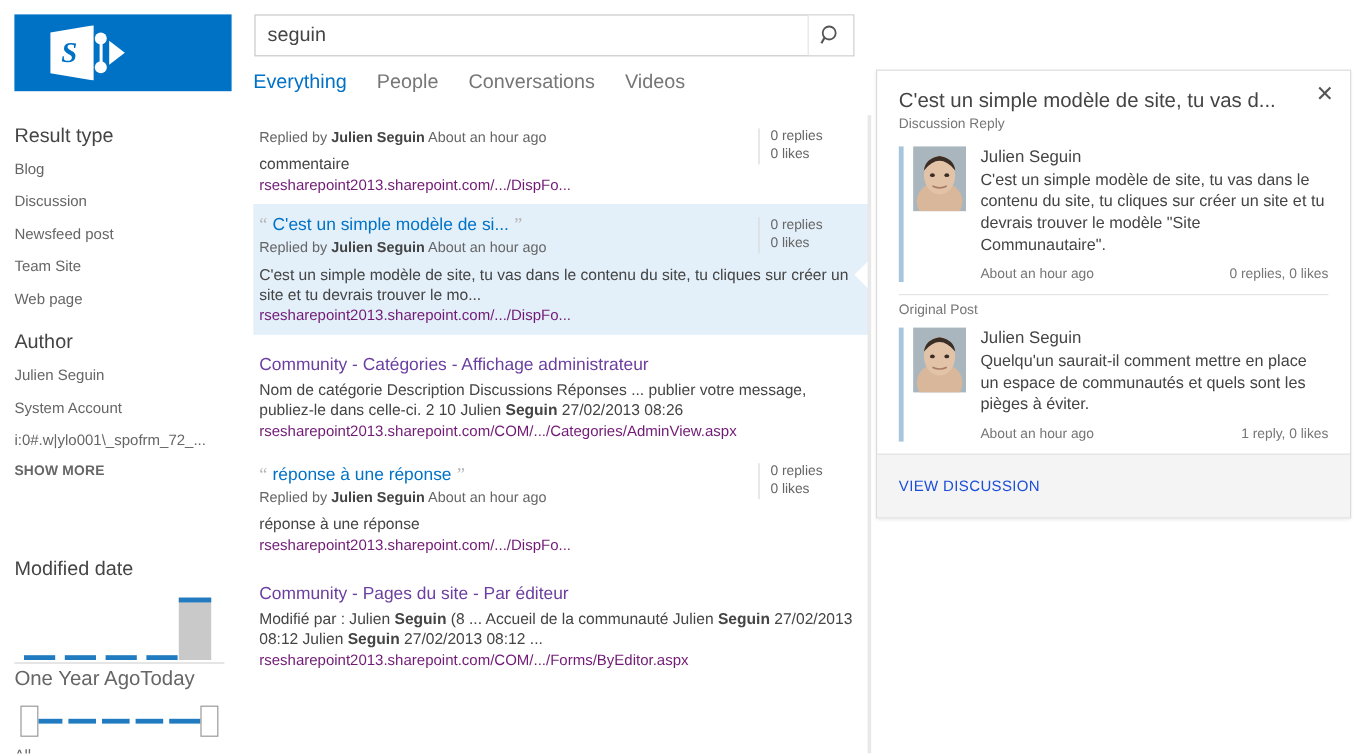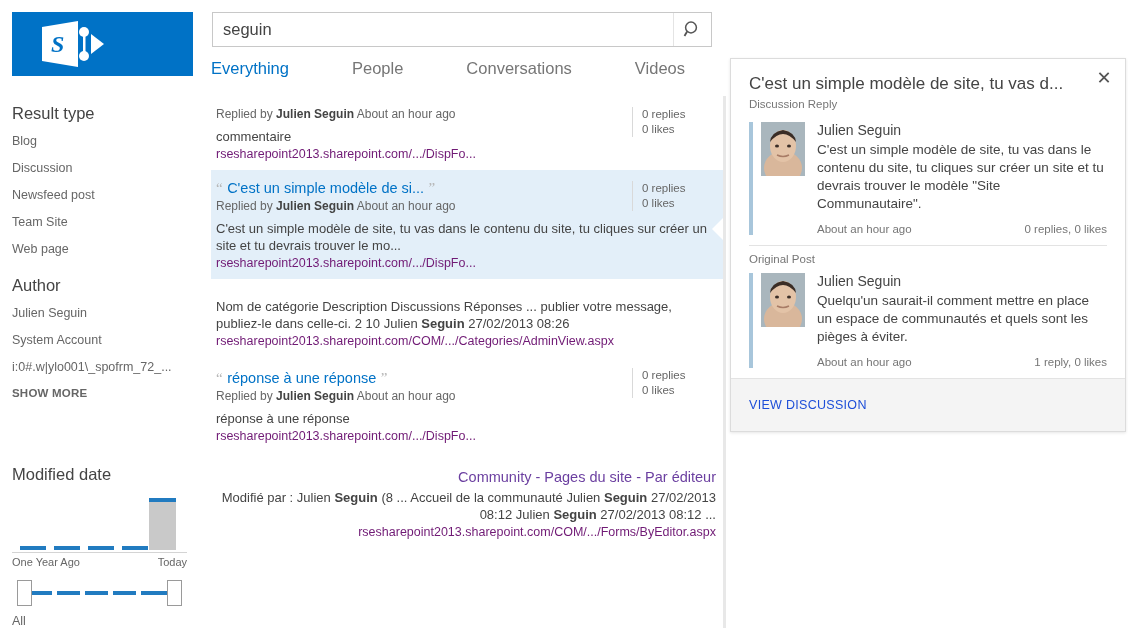--- a/index.html
+++ b/index.html
@@ -26,21 +26,21 @@
     position:absolute;left:10px;top:0;width:440px;height:33px;line-height:33px;
     border:0;outline:0;font-family:"Liberation Sans",sans-serif;
     font-size:16.5px;color:#444;background:transparent;padding:0;
   }
   #searchbtn{
     position:absolute;right:0;top:0;width:38px;height:33px;
     border:0;border-left:1px solid #e4e4e4;background:#fff;cursor:pointer;
     display:flex;align-items:center;justify-content:center;
   }
   
-  #tabs{position:absolute;left:211px;top:55px;height:26px;display:flex;align-items:center;gap:38px;}
+  #tabs{position:absolute;left:211px;top:55px;height:26px;display:flex;align-items:center;}
   .tab{
     font-size:16.5px;color:#767676;margin-right:25px;cursor:pointer;
     white-space:nowrap;
   }
   .tab.active{color:#0072c6;}
   
   #refiners{position:absolute;left:12px;top:104px;width:185px;}
   .ref-head{
     font-size:16.5px;color:#444;margin-bottom:11px;margin-top:0;font-weight:normal;
   }
@@ -49,21 +49,21 @@
     overflow:hidden;text-overflow:ellipsis;
   }
   .ref-more{font-size:11.5px;color:#666;letter-spacing:.2px;cursor:pointer;margin-bottom:0;font-weight:bold;}
   .ref-group{margin-bottom:20px;}
   
   #datefacet{position:absolute;left:12px;top:465px;width:190px;}
   #histo{position:relative;width:175px;height:57px;margin-top:12px;}
   .hbar{position:absolute;bottom:3px;width:26px;background:#c9c9c9;}
   .hbar .cap{position:absolute;left:0;top:0;width:100%;height:4px;background:#217bc0;}
   #histo .axis{position:absolute;left:0;bottom:0;width:175px;height:1px;background:#d4d4d4;}
-  .hlabels{display:flex;justify-content:space-between;width:175px;font-size:11px;color:#666;margin-top:3px;}
+  .hlabels{display:flex;width:175px;font-size:17px;color:#666;margin-top:3px;}
   #slider{position:relative;width:175px;height:30px;margin-top:10px;}
   #slider .track{position:absolute;left:12px;top:13px;width:152px;height:4px;background:#217bc0;}
   #slider .tick{position:absolute;top:12px;width:5px;height:6px;background:#fff;}
   .knob{position:absolute;top:2px;width:15px;height:26px;background:#fff;border:1px solid #9a9a9a;box-sizing:border-box;cursor:ew-resize;}
   #sliderlabel{font-size:12.5px;color:#666;margin-top:6px;}
   
   #results{position:absolute;left:211px;top:96px;width:513px;height:532px;overflow:hidden;}
   .result{position:relative;padding:9px 0 9px 0;}
   .result.sel{background:#e3eff9;}
   .result .inner{padding-left:5px;padding-right:8px;}
@@ -234,20 +234,21 @@
     </div>
     <div class="r-stats">
       <div>0 replies</div>
       <div>0 likes</div>
     </div>
     <div class="arrow"></div>
   </div>
 
   <div class="result" style="padding-top:16px;">
     <div class="inner">
+      <div class="r-title visited">Community - Catégories - Affichage administrateur</div>
       <div class="r-body" style="margin-top:3px;">Nom de catégorie    Description    Discussions    Réponses ... publier votre message, publiez-le dans celle-ci. 2 10 Julien <b>Seguin</b> 27/02/2013 08:26</div>
       <div class="r-url">rsesharepoint2013.sharepoint.com/COM/.../Categories/AdminView.aspx</div>
     </div>
   </div>
 
   <div class="result" style="padding-top:12px;">
     <div class="inner">
       <div>
         <span class="quote">“</span>
         <span class="r-title">réponse à une réponse</span>
@@ -258,21 +259,21 @@
       </div>
       <div class="r-body">réponse à une réponse</div>
       <div class="r-url">rsesharepoint2013.sharepoint.com/.../DispFo...</div>
     </div>
     <div class="r-stats">
       <div>0 replies</div>
       <div>0 likes</div>
     </div>
   </div>
 
-  <div class="result" style="padding-top:16px;text-align:right;">
+  <div class="result" style="padding-top:16px;">
     <div class="inner">
       <div class="r-title visited">Community - Pages du site - Par éditeur</div>
       <div class="r-body" style="margin-top:3px;">Modifié par : Julien <b>Seguin</b> (8 ... Accueil de la communauté    Julien <b>Seguin</b> 27/02/2013 08:12 Julien <b>Seguin</b> 27/02/2013 08:12 ...</div>
       <div class="r-url">rsesharepoint2013.sharepoint.com/COM/.../Forms/ByEditor.aspx</div>
     </div>
   </div>
 
 </div>
 <div id="scrolltrack"></div>
 

